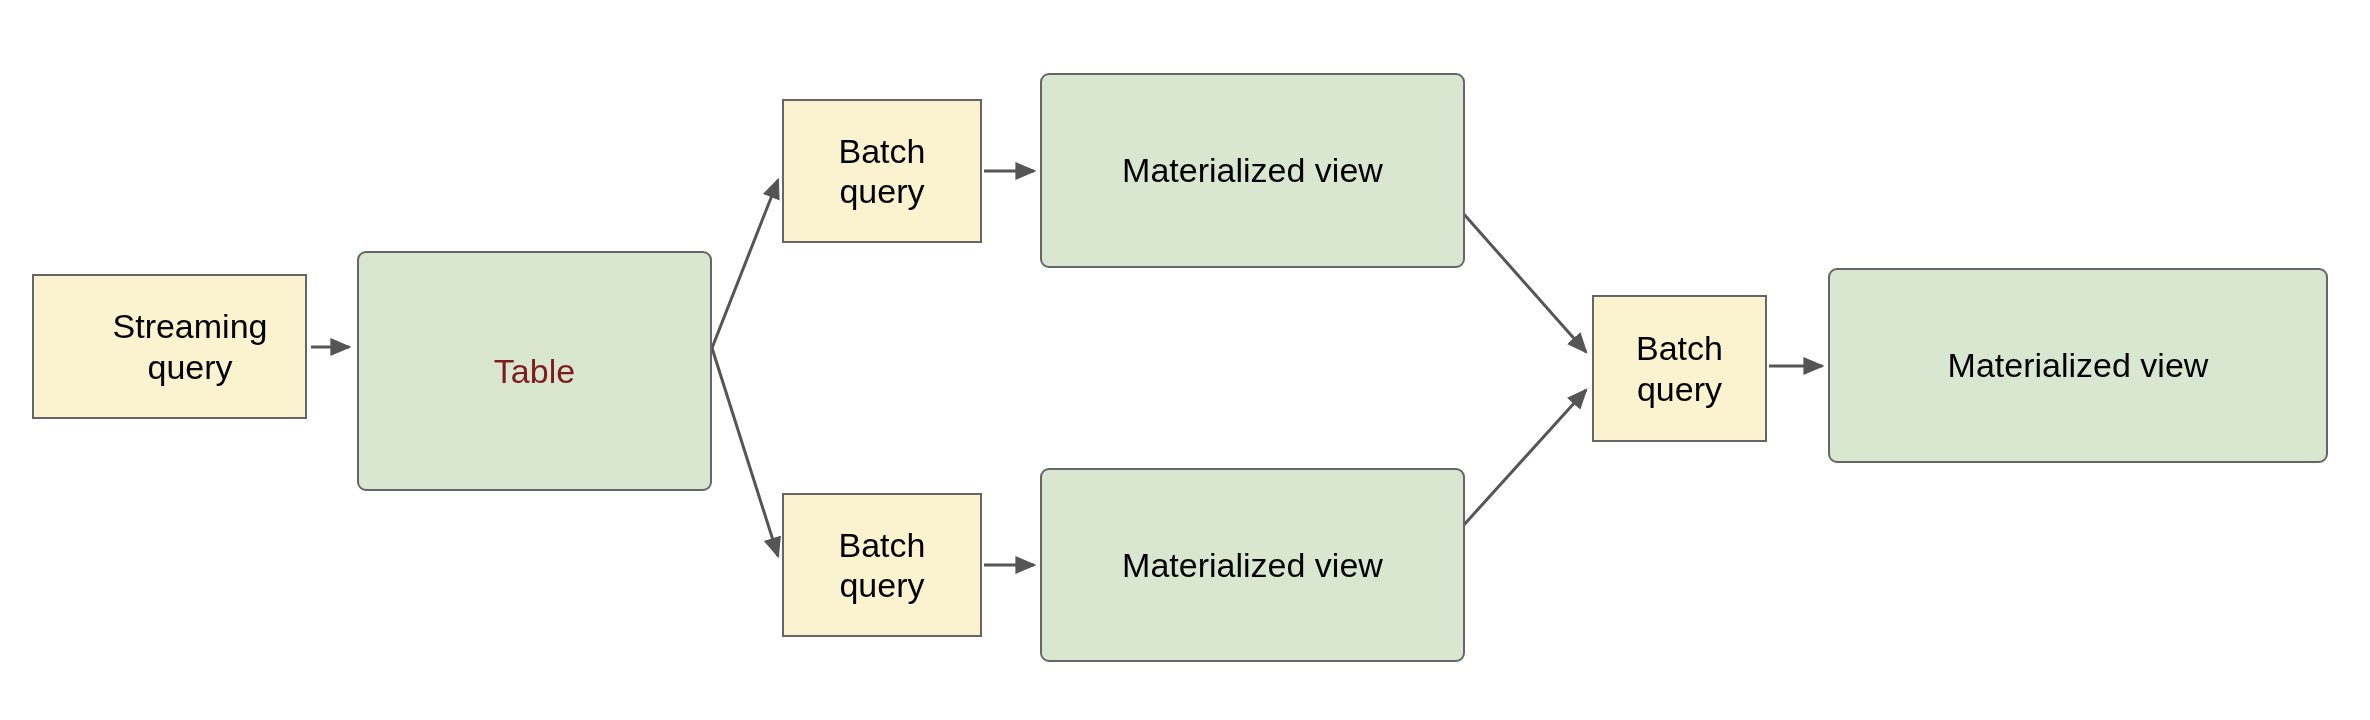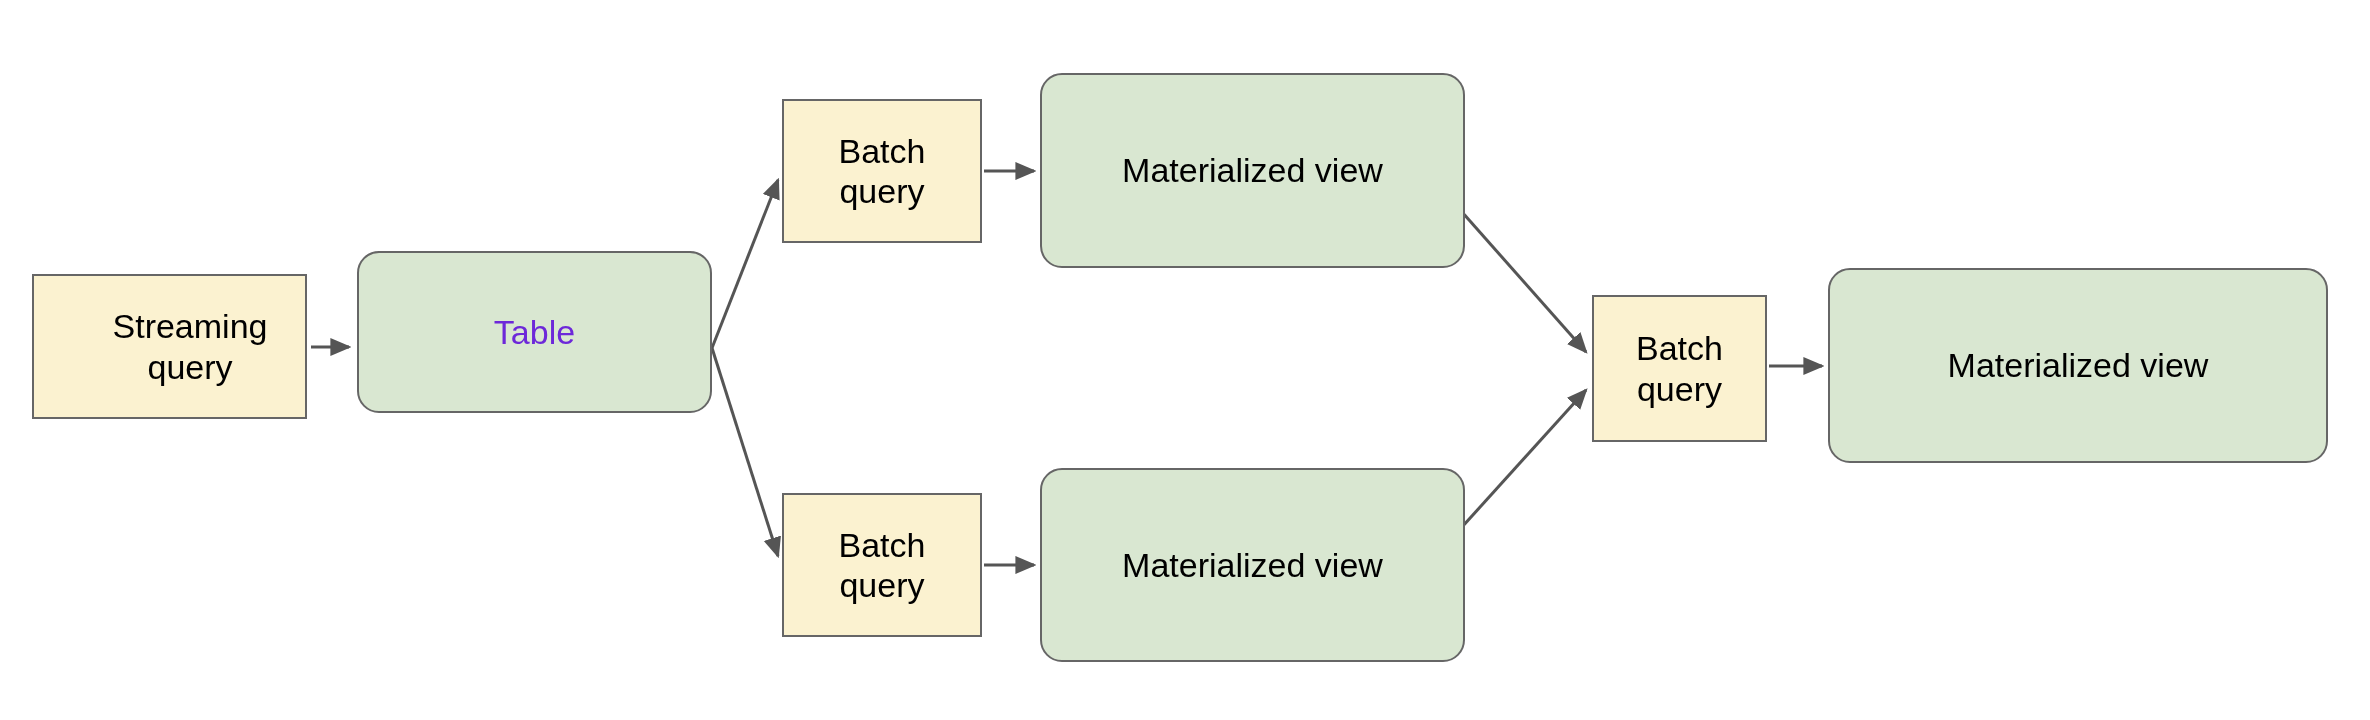--- a/index.html
+++ b/index.html
@@ -40,21 +40,21 @@
     display: block;
     white-space: pre-line;
     padding: 0 6px;
   }
   .node.query {
     background: #fbf2d0;
     border-radius: 0;
   }
   .node.store {
     background: #d9e7d1;
-    border-radius: 22px;
+    border-radius: 9px;
   }
 </style>
 </head>
 <body>
 
 <div id="canvas" style="width: 2370px; height: 720px; background: rgb(255, 255, 255);">
 
   <svg id="edge-layer" viewBox="0 0 2370 720" xmlns="http://www.w3.org/2000/svg">
     <defs>
       <marker id="arrowhead" markerWidth="7" markerHeight="7" refX="6.2" refY="3" orient="auto" markerUnits="strokeWidth">
@@ -71,21 +71,21 @@
         <polyline points="1462,527 1586,390" fill="none" stroke="#555555" stroke-width="3" stroke-linecap="butt" stroke-linejoin="round" marker-end="url(#arrowhead)"></polyline>
         <polyline points="1769,366 1822,366" fill="none" stroke="#555555" stroke-width="3" stroke-linecap="butt" stroke-linejoin="round" marker-end="url(#arrowhead)"></polyline>
       </g>
   </svg>
 
   <div id="node-layer">
       <div class="node query" style="left: 32px; top: 274px; width: 275px; height: 145px; background: rgb(251, 242, 208); border-color: rgb(102, 102, 102); color: rgb(0, 0, 0); font-size: 34px; border-radius: 0px; padding-left: 41px;">
         <span class="node-label">Streaming
 query</span>
       </div>
-      <div class="node store" style="left: 357px; top: 251px; width: 355px; height: 162px; background: rgb(217, 231, 209); border-color: rgb(102, 102, 102); color: #6d28d9; font-size: 34px;">
+      <div class="node store" style="left: 357px; top: 251px; width: 355px; height: 240px; background: rgb(217, 231, 209); border-color: rgb(102, 102, 102); color: #7f1d1d; font-size: 34px;">
         <span class="node-label">Table</span>
       </div>
       <div class="node query" style="left: 782px; top: 99px; width: 200px; height: 144px; background: rgb(251, 242, 208); border-color: rgb(102, 102, 102); color: rgb(0, 0, 0); font-size: 34px; border-radius: 0px;">
         <span class="node-label">Batch
 query</span>
       </div>
       <div class="node store" style="left: 1040px; top: 73px; width: 425px; height: 195px; background: rgb(217, 231, 209); border-color: rgb(102, 102, 102); color: rgb(0, 0, 0); font-size: 34px;">
         <span class="node-label">Materialized view</span>
       </div>
       <div class="node query" style="left: 782px; top: 493px; width: 200px; height: 144px; background: rgb(251, 242, 208); border-color: rgb(102, 102, 102); color: rgb(0, 0, 0); font-size: 34px; border-radius: 0px;">

